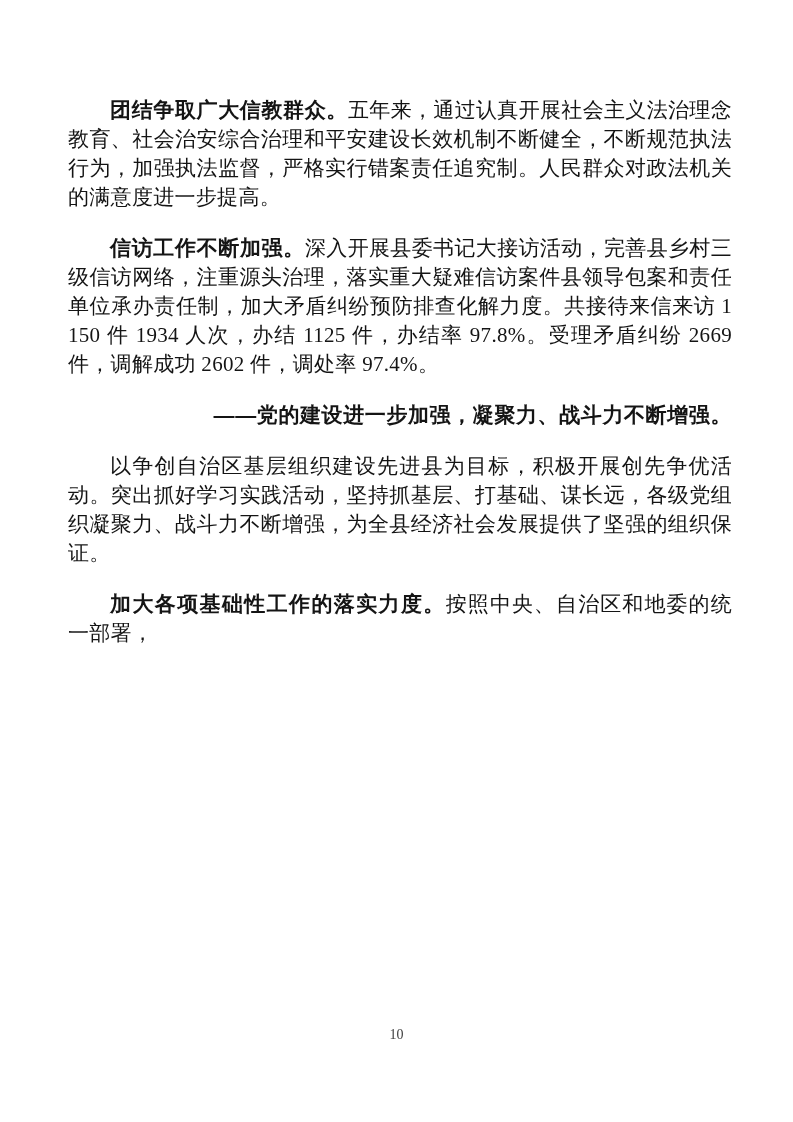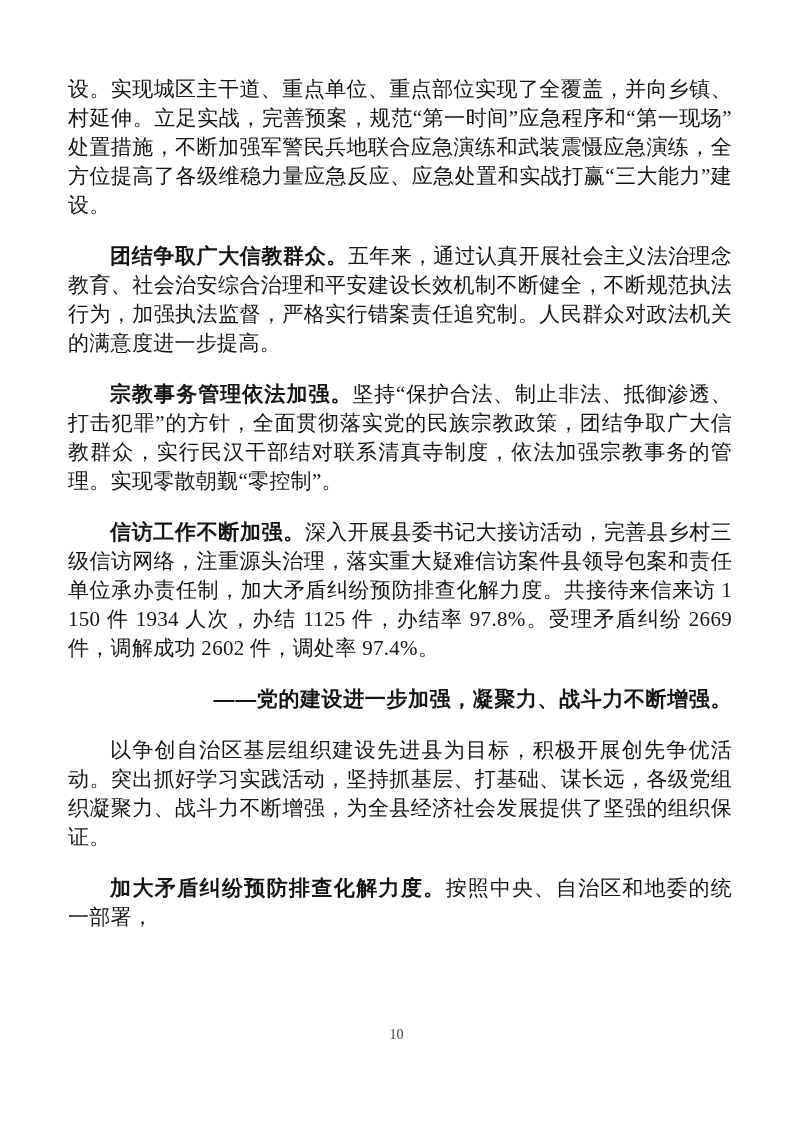--- a/index.html
+++ b/index.html
@@ -56,31 +56,29 @@
     color: #404040;
     font-family: "Liberation Serif", "DejaVu Serif", serif;
   }
 </style>
 </head>
 <body>
 
 <div class="page">
   <div class="doc-body">
 
-    <p class="para first"><span class="lead"></span><span class="rest">设。实现城区主干道、重点单位、重点部位实现了全覆盖，并向乡镇、村延伸。立足实战，完善预案，规范“第一时间”应急程序和“第一现场”处置措施，不断加强军警民兵地联合应急演练和武装震慑应急演练，全方位提高了各级维稳力量应急反应、应急处置和实战打赢“三大能力”建设。</span></p>
 
 
     <p class="para"><span class="lead">团结争取广大信教群众。</span><span class="rest">五年来，通过认真开展社会主义法治理念教育、社会治安综合治理和平安建设长效机制不断健全，不断规范执法行为，加强执法监督，严格实行错案责任追究制。人民群众对政法机关的满意度进一步提高。</span></p>
 
-    <p class="para"><span class="lead">宗教事务管理依法加强。</span><span class="rest">坚持“保护合法、制止非法、抵御渗透、打击犯罪”的方针，全面贯彻落实党的民族宗教政策，团结争取广大信教群众，实行民汉干部结对联系清真寺制度，依法加强宗教事务的管理。实现零散朝觐“零控制”。</span></p>
 
     <p class="para"><span class="lead">信访工作不断加强。</span><span class="rest">深入开展县委书记大接访活动，完善县乡村三级信访网络，注重源头治理，落实重大疑难信访案件县领导包案和责任单位承办责任制，加大矛盾纠纷预防排查化解力度。共接待来信来访 1150 件 1934 人次，办结 1125 件，办结率 97.8%。受理矛盾纠纷 2669 件，调解成功 2602 件，调处率 97.4%。</span></p>
 
     <p class="para heading"><span class="lead">——党的建设进一步加强，凝聚力、战斗力不断增强。</span><span class="rest"></span></p>
 
     <p class="para"><span class="lead"></span><span class="rest">以争创自治区基层组织建设先进县为目标，积极开展创先争优活动。突出抓好学习实践活动，坚持抓基层、打基础、谋长远，各级党组织凝聚力、战斗力不断增强，为全县经济社会发展提供了坚强的组织保证。</span></p>
 
-    <p class="para"><span class="lead">加大矛盾纠纷预防排查化解力度。</span><span class="rest">按照中央、自治区和地委的统一部署，</span></p>
+    <p class="para"><span class="lead">加大各项基础性工作的落实力度。</span><span class="rest">按照中央、自治区和地委的统一部署，</span></p>
 
   </div>
 
   <div class="page-footer">10</div>
 </div>
 
 </body></html>

